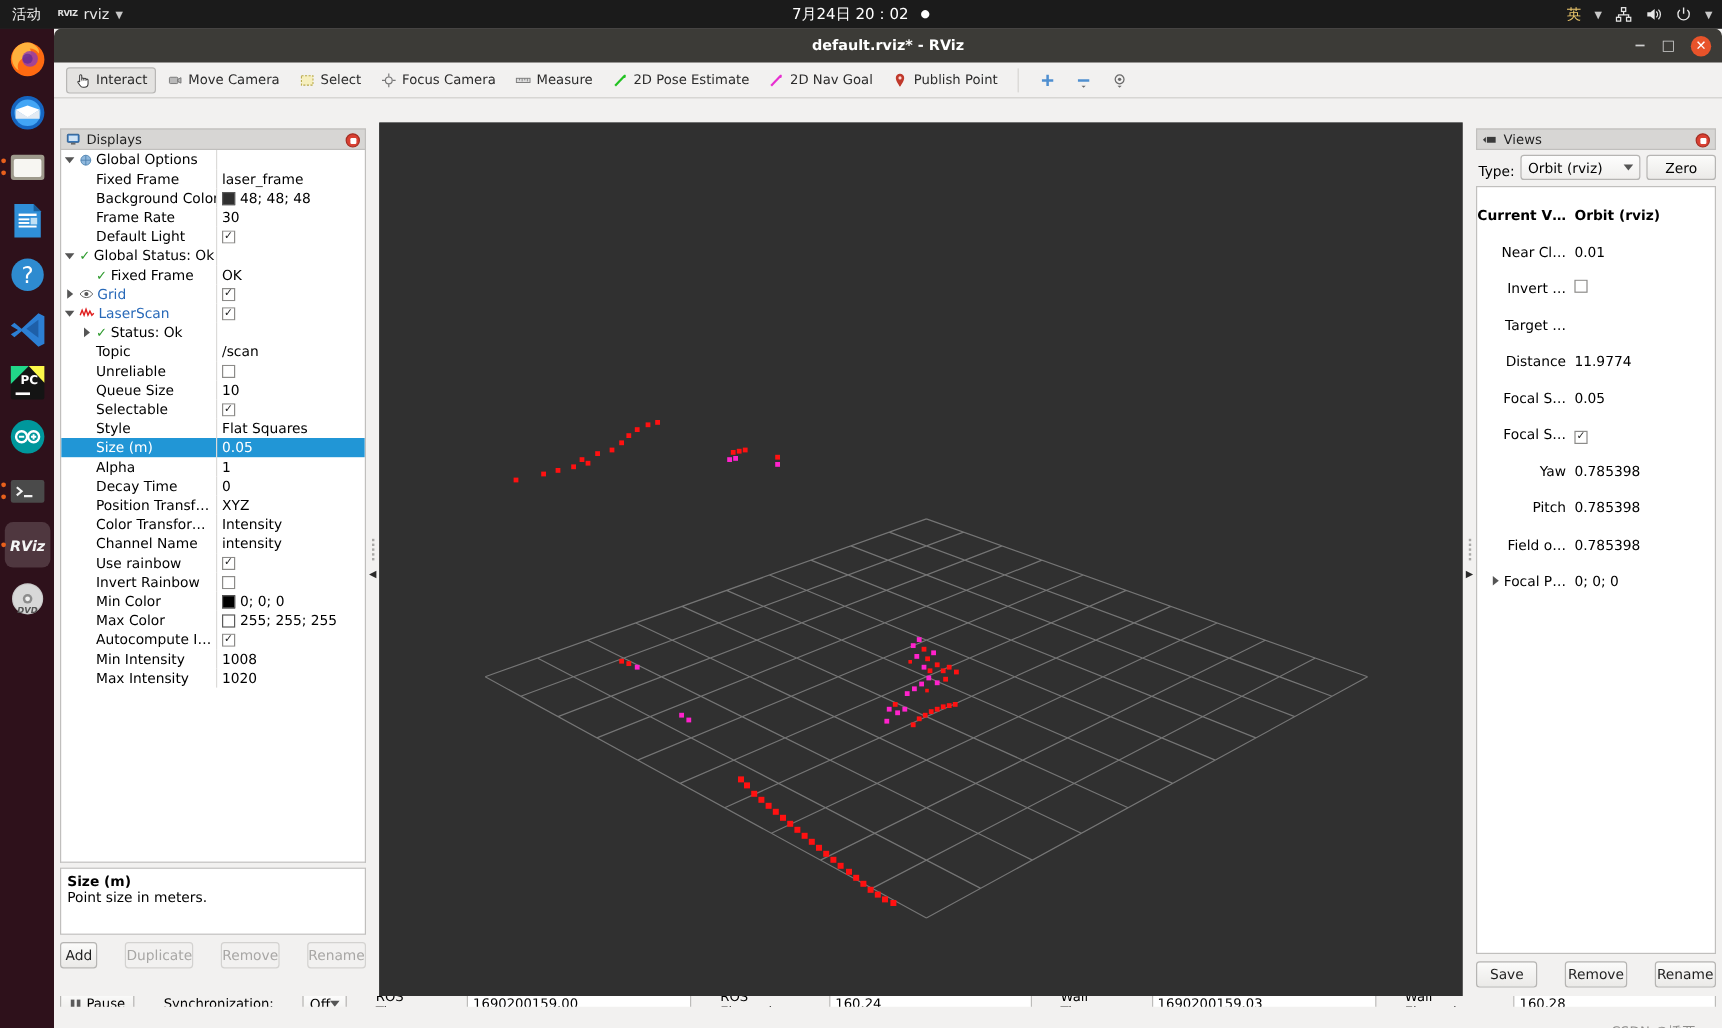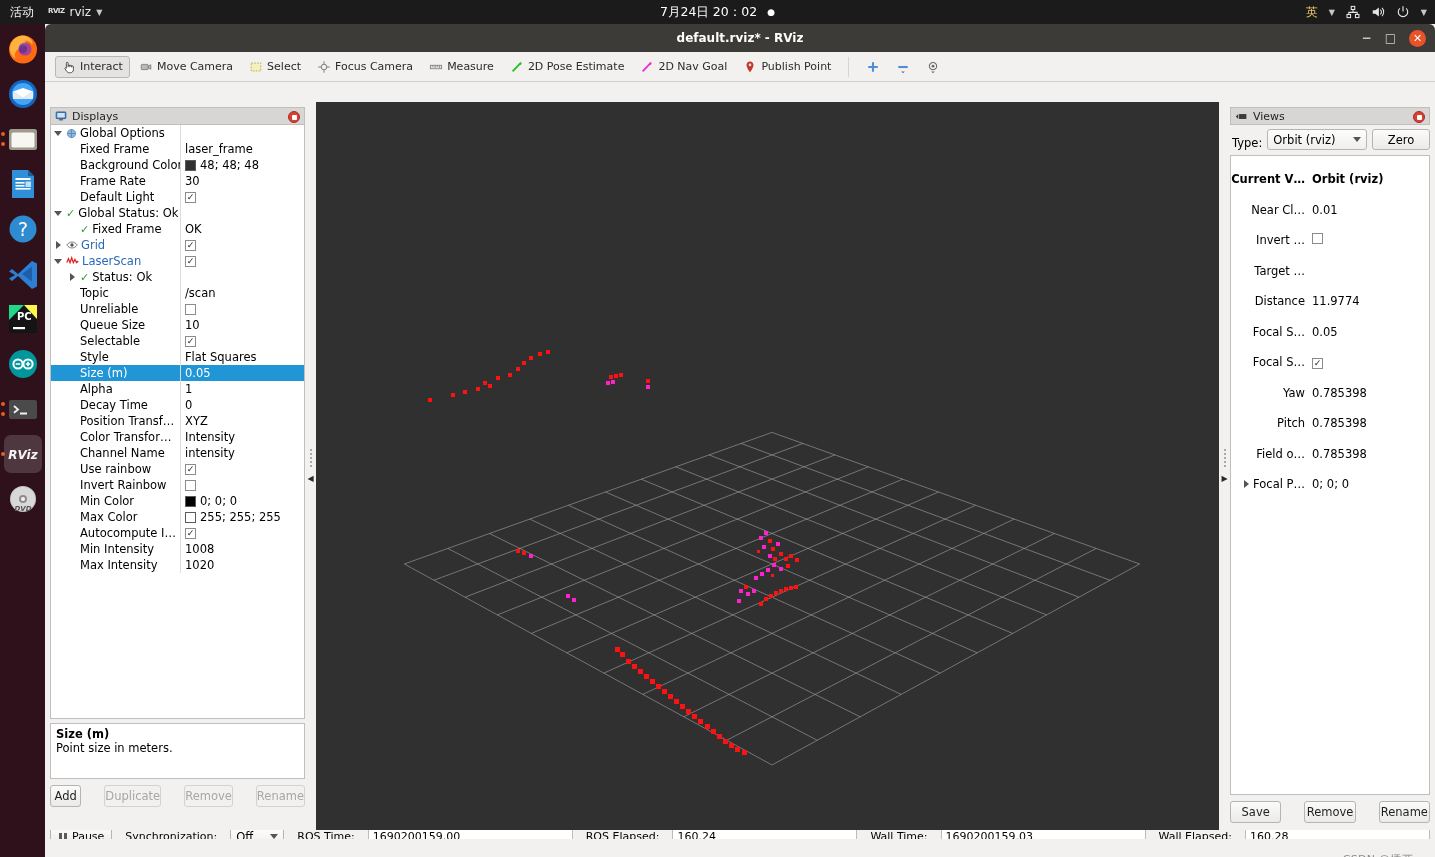--- a/index.html
+++ b/index.html
@@ -237,21 +237,21 @@
   #timepanel {
     position: absolute; left: 0; top: 806px; width: 1390px; height: 27px;
     background: #f2f1f0; padding: 0 5px;
   }
   #time-head {
     height: 18px; background: #d7d6d4; border: 1px solid #c0bfbd;
     display: flex; align-items: center; padding: 0 4px; gap: 5px;
     font-size: 11px; position: relative;
   }
   #time-row {
-    display: flex; align-items: center; gap: 13px; padding-top: 4px;
+    display: flex; align-items: center; gap: 24px; padding-top: 4px;
     font-size: 11px; overflow: hidden; height: 9px;
   }
   .tfield {
     height: 20px; border: 1px solid #bdbcba; border-radius: 3px;
     background: #fff; padding: 0 4px; display: flex; align-items: center;
     font-size: 11px;
   }
   .pausebtn {
     height: 20px; border: 1px solid #b6b5b3; border-radius: 3px;
     background: linear-gradient(#fbfbfa,#ebeae8);

